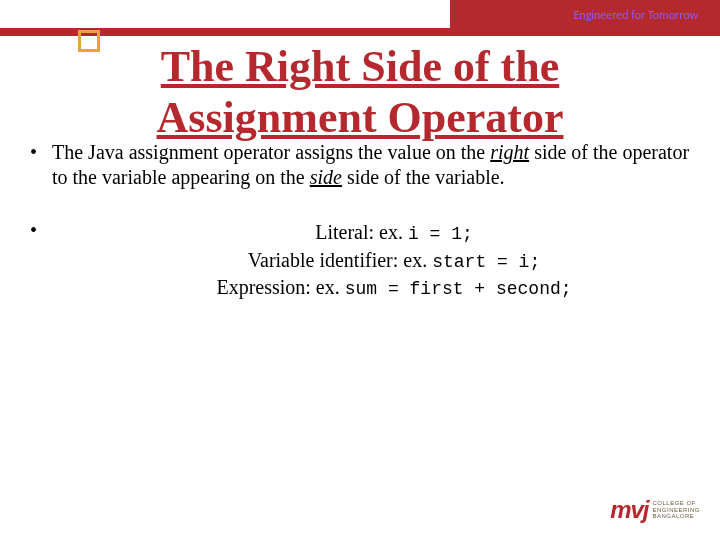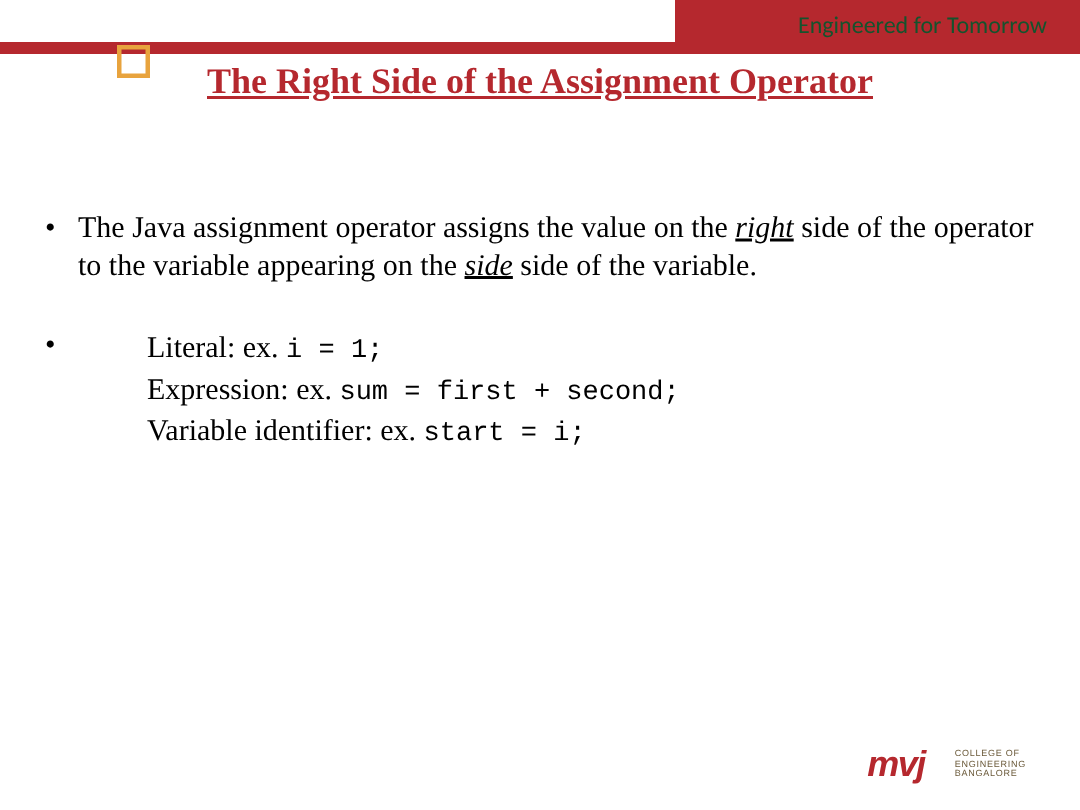--- a/index.html
+++ b/index.html
@@ -25,41 +25,41 @@
     right: 0;
     width: 270px;
     height: 36px;
     background: #b5282e;
   }
   .tagline {
     position: absolute;
     top: 8px;
     right: 22px;
     font-family: Calibri, Arial, sans-serif;
-    font-size: 16px;
-    color: #14532d;
+    font-size: 12px;
+    color: #8b5cf6;
     z-index: 2;
   }
   .accent-square {
     position: absolute;
     top: 30px;
     left: 78px;
     width: 22px;
     height: 22px;
     border: 3px solid #e8a33d;
     background: transparent;
     z-index: 3;
   }
   .title {
     position: absolute;
     top: 42px;
     left: 0;
     right: 0;
     text-align: center;
-    font-size: 24px;
+    font-size: 44px;
     font-weight: bold;
     color: #b5282e;
     text-decoration: underline;
     line-height: 1.15;
     padding: 0 80px;
   }
   .content {
     position: absolute;
     top: 140px;
     left: 30px;
@@ -75,33 +75,34 @@
   .bullet-mark {
     width: 22px;
     flex-shrink: 0;
   }
   .bullet-text {
     flex: 1;
   }
   .sub-list {
     margin-left: 46px;
     margin-top: 2px;
+    text-align: center;
   }
   .sub-item {
     margin-bottom: 2px;
   }
   .u { text-decoration: underline; font-style: italic; }
   .code { font-family: 'Courier New', monospace; font-size: 18px; }
   .logo {
     position: absolute;
     bottom: 16px;
-    right: 36px;
+    right: 20px;
     display: flex;
     align-items: center;
-    gap: 20px;
+    gap: 4px;
   }
   .logo-mark {
     font-family: Arial, sans-serif;
     font-size: 24px;
     font-weight: bold;
     font-style: italic;
     color: #b5282e;
     letter-spacing: -1px;
   }
   .logo-text {
@@ -133,24 +134,24 @@
   </div>
 
   <div class="bullet">
     <div class="bullet-mark">•</div>
     <div class="bullet-text">
       <div class="sub-list">
         <div class="sub-item">
           <span>Literal: ex. </span><span class="code">i = 1;</span>
         </div>
         <div class="sub-item">
-          <span>Expression: ex. </span><span class="code">sum = first + second;</span>
+          <span>Variable identifier: ex. </span><span class="code">start = i;</span>
         </div>
         <div class="sub-item">
-          <span>Variable identifier: ex. </span><span class="code">start = i;</span>
+          <span>Expression: ex. </span><span class="code">sum = first + second;</span>
         </div>
       </div>
     </div>
   </div>
 </div>
 
 <div class="logo">
   <div class="logo-mark">
     <span>mvj</span>
   </div>

